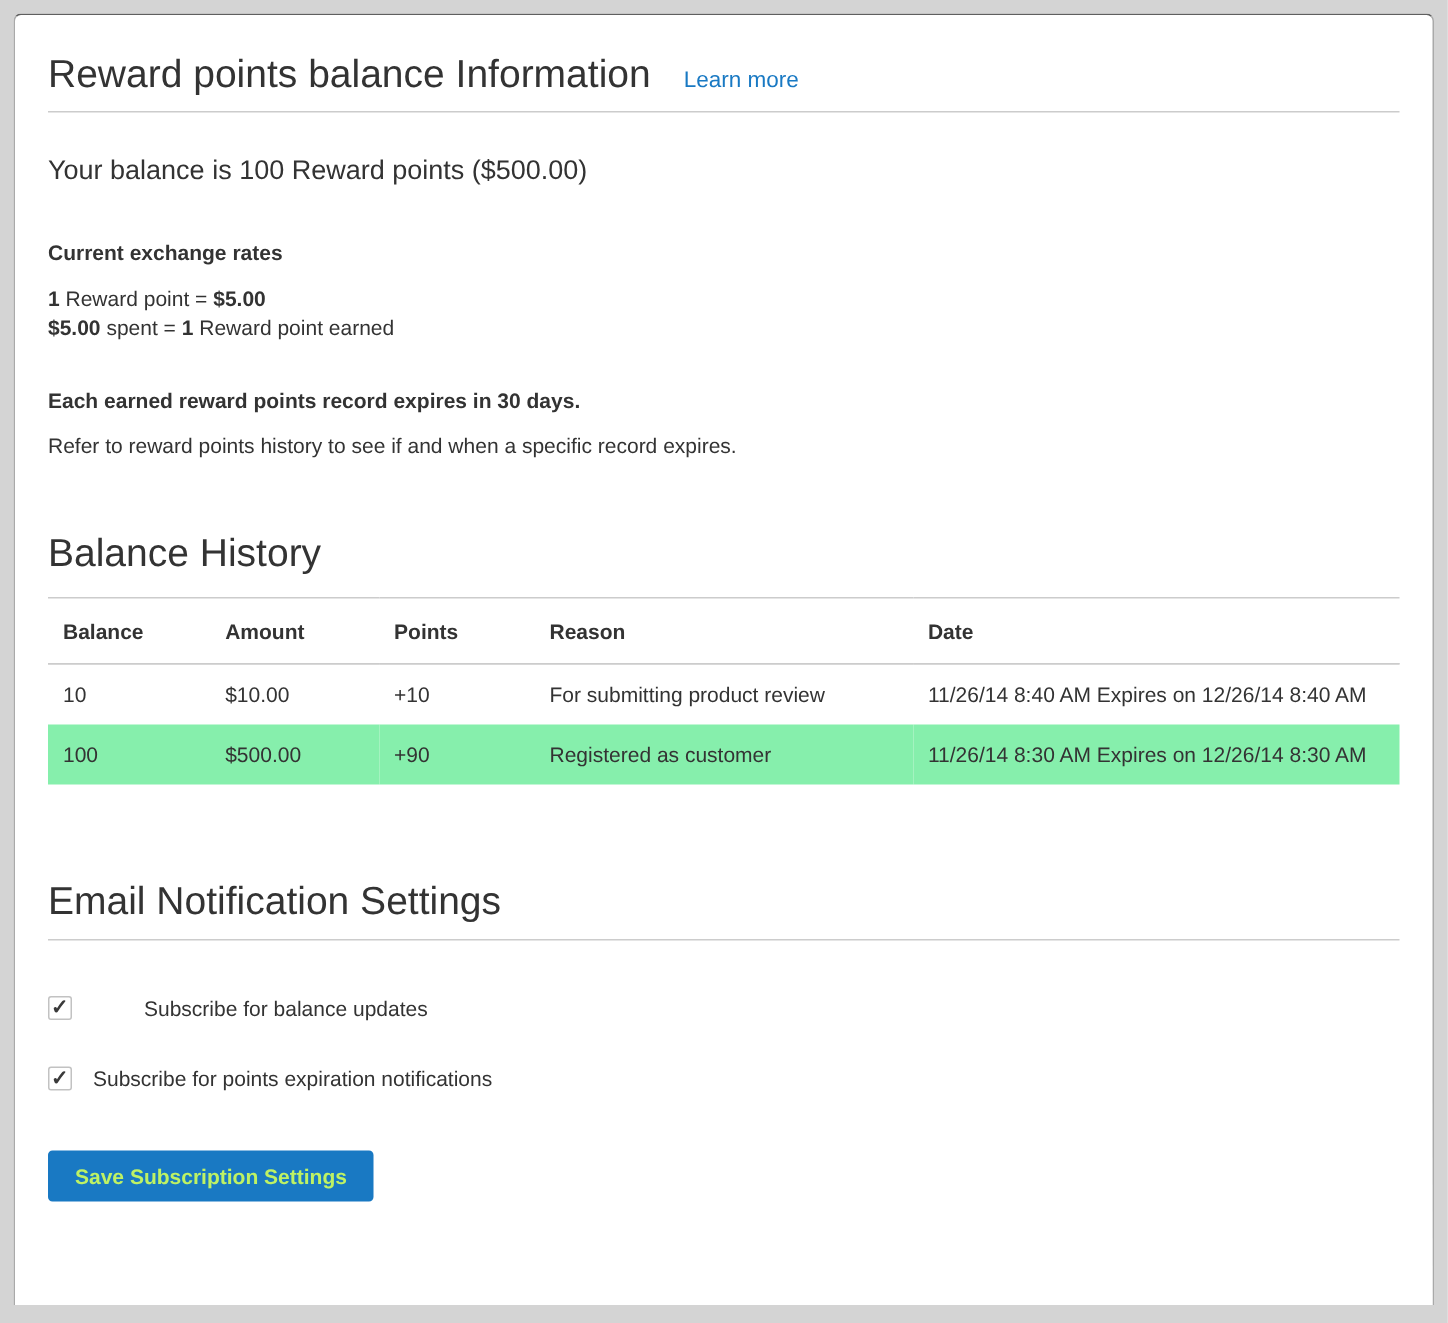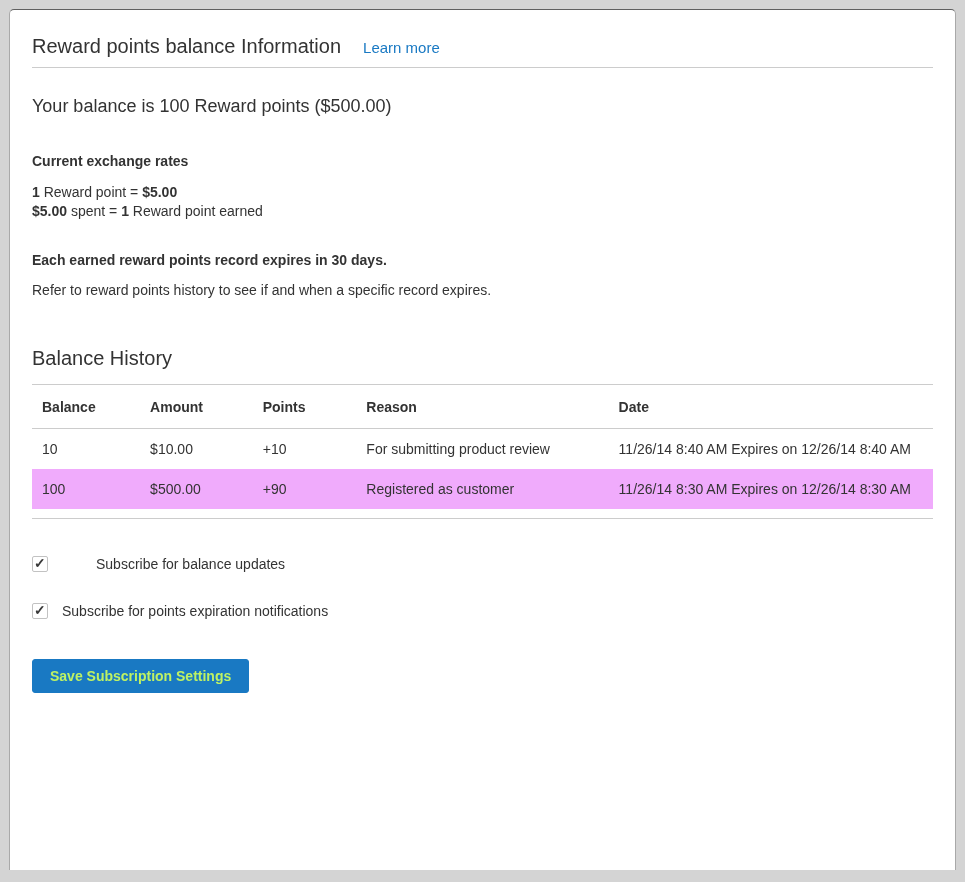--- a/index.html
+++ b/index.html
@@ -22,21 +22,21 @@
     border-right: 1px solid #a9a9a9;
     border-radius: 5px 5px 0 0;
     padding: 13px 22px 24px;
   }
   .title-row {
     display: flex;
     align-items: baseline;
     margin-top: 11px;
   }
   h1, h2 {
-    font-size: 20px;
+    font-size: 26px;
     font-weight: 300;
     color: #333333;
     margin: 0;
     line-height: 1.2;
   }
   .learn-more {
     margin-left: 22px;
     font-size: 15px;
     color: #1979c3;
     text-decoration: none;
@@ -74,21 +74,21 @@
     padding: 14px 10px 13px;
     border-bottom: 1px solid #cccccc;
     color: #333333;
   }
   table.history td {
     padding: 12px 10px;
     font-size: 14px;
     color: #333333;
     vertical-align: top;
   }
-  table.history tbody tr.striped { background: #f0abfc; }
+  table.history tbody tr.striped { background: #86efac; }
   .col-balance { width: 12%; }
   .col-amount  { width: 12.5%; }
   .col-points  { width: 11.5%; }
   .col-reason  { width: 28%; }
 
   h2.email-section { margin-top: 62px; }
 
   .option-row {
     display: flex;
     align-items: center;
@@ -181,20 +181,21 @@
       <tr class="striped">
         <td>100</td>
         <td>$500.00</td>
         <td>+90</td>
         <td>Registered as customer</td>
         <td>11/26/14 8:30 AM Expires on 12/26/14 8:30 AM</td>
       </tr>
     </tbody>
   </table>
 
+  <h2 class="email-section">Email Notification Settings</h2>
   <hr class="rule">
 
   <div class="option-row first">
     <input type="checkbox" checked="true" style="">
     <span class="option-label">Subscribe for balance updates</span>
   </div>
 
   <div class="option-row">
     <input type="checkbox" checked="true" style="">
     <span class="option-label">Subscribe for points expiration notifications</span>

